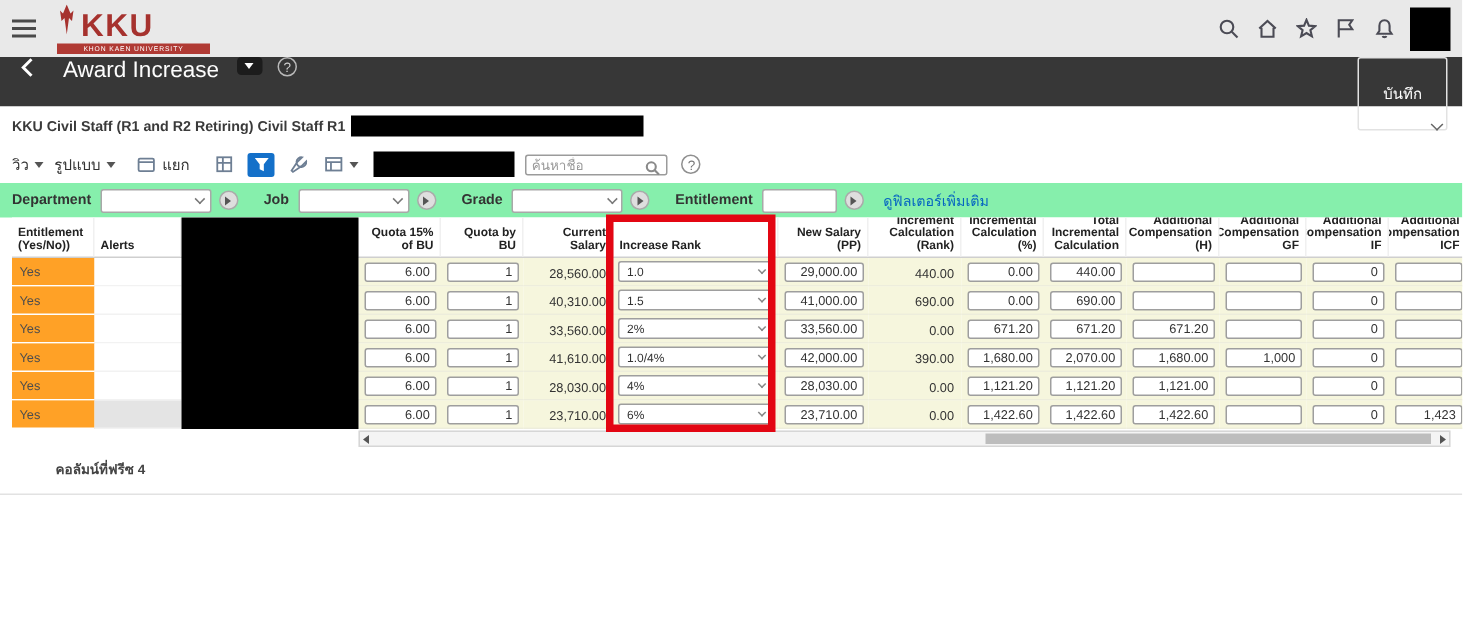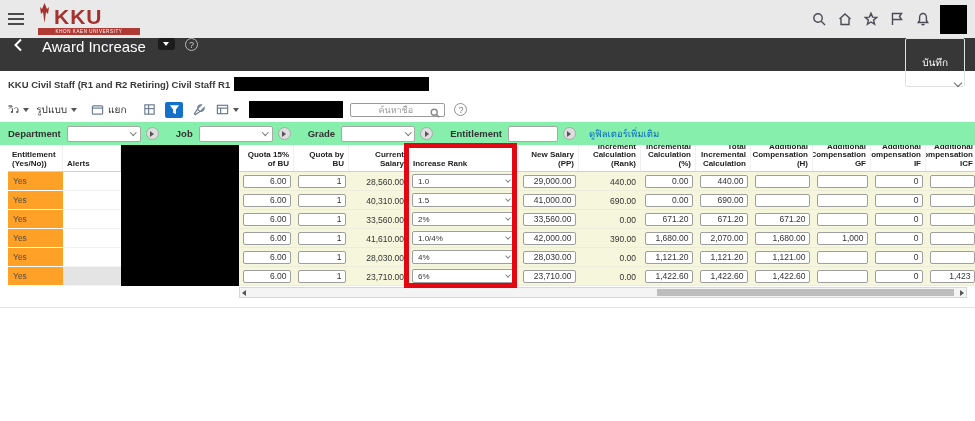--- a/index.html
+++ b/index.html
@@ -47,21 +47,21 @@
   
   .toolbar{height:25px; display:flex; align-items:center; padding:0 8px; background:#fff;}
   .menu{display:flex; align-items:center; gap:4px; font-size:10px; color:#333; cursor:pointer;justify-content:center;}
   .caret{width:0; height:0; border-left:3.5px solid transparent; border-right:3.5px solid transparent; border-top:4px solid #555;}
   .tb-gap{width:14px;} .tb-gap-s{width:7px;}
   .tb-ico{width:18px; height:16px; display:flex; align-items:center; justify-content:center; color:var(--tool-icon); cursor:pointer; border-radius:2px;}
   .tb-ico svg{width:13px; height:13px; stroke:currentColor; fill:none; stroke-width:1.3;}
   .tb-ico.active{background:var(--accent-blue); color:#fff;}
   .detach{display:flex; align-items:center; gap:4px; font-size:10px; color:#333; cursor:pointer;}
   .toolbar-redact{width:94px; height:17px; background:#000; margin-left:10px;}
-  .searchbox{margin-left:7px; width:95px; height:14px; border:1px solid #9b9b9b; border-radius:2px; display:flex; align-items:center; background:#fff;padding-left:24px;}
+  .searchbox{margin-left:7px; width:95px; height:14px; border:1px solid #9b9b9b; border-radius:2px; display:flex; align-items:center; background:#fff;}
   .searchbox input{flex:1; border:0; outline:none; font-size:9px; padding:0 3px; font-family:inherit; color:#333; min-width:0; background:transparent;}
   .searchbox input::placeholder{color:#9a9a9a;}
   .searchbox .mag{width:12px; height:12px; color:#8a8a8a; margin-right:2px;}
   .searchbox .mag svg{width:10px; height:10px; stroke:currentColor; fill:none; stroke-width:1.4;}
   .help-light{margin-left:9px; width:13px; height:13px; border:1.2px solid #8f8f8f; border-radius:50%; color:#777; font-size:9px; display:flex; align-items:center; justify-content:center; cursor:pointer;}
 
   
   .filters{height:23px; display:flex; align-items:center; padding:0 8px; background:#86efac;}
   .flabel{font-size:9.5px; font-weight:bold; color:#333; white-space:nowrap;}
   .fselect{margin-left:6px; width:74px; height:16px; border:1px solid #a8a8a8; border-radius:2px; background:#fff; display:flex; align-items:center; justify-content:flex-end; padding:0 4px; cursor:pointer;}
@@ -592,15 +592,18 @@
     <div class="name-redact"></div>
     <div class="hl-box"></div>
   </div>
 
   <div class="hscroll">
     <span class="hs-arrow hs-left"></span>
     <span class="hs-thumb"></span>
     <span class="hs-arrow hs-right"></span>
   </div>
 
+  <div class="frozen-note">
+    <span>คอลัมน์ที่ฟรีซ</span>&nbsp;<span>4</span>
+  </div>
   <div class="bottom-divider"></div>
 
 </div>
 
 </body></html>

